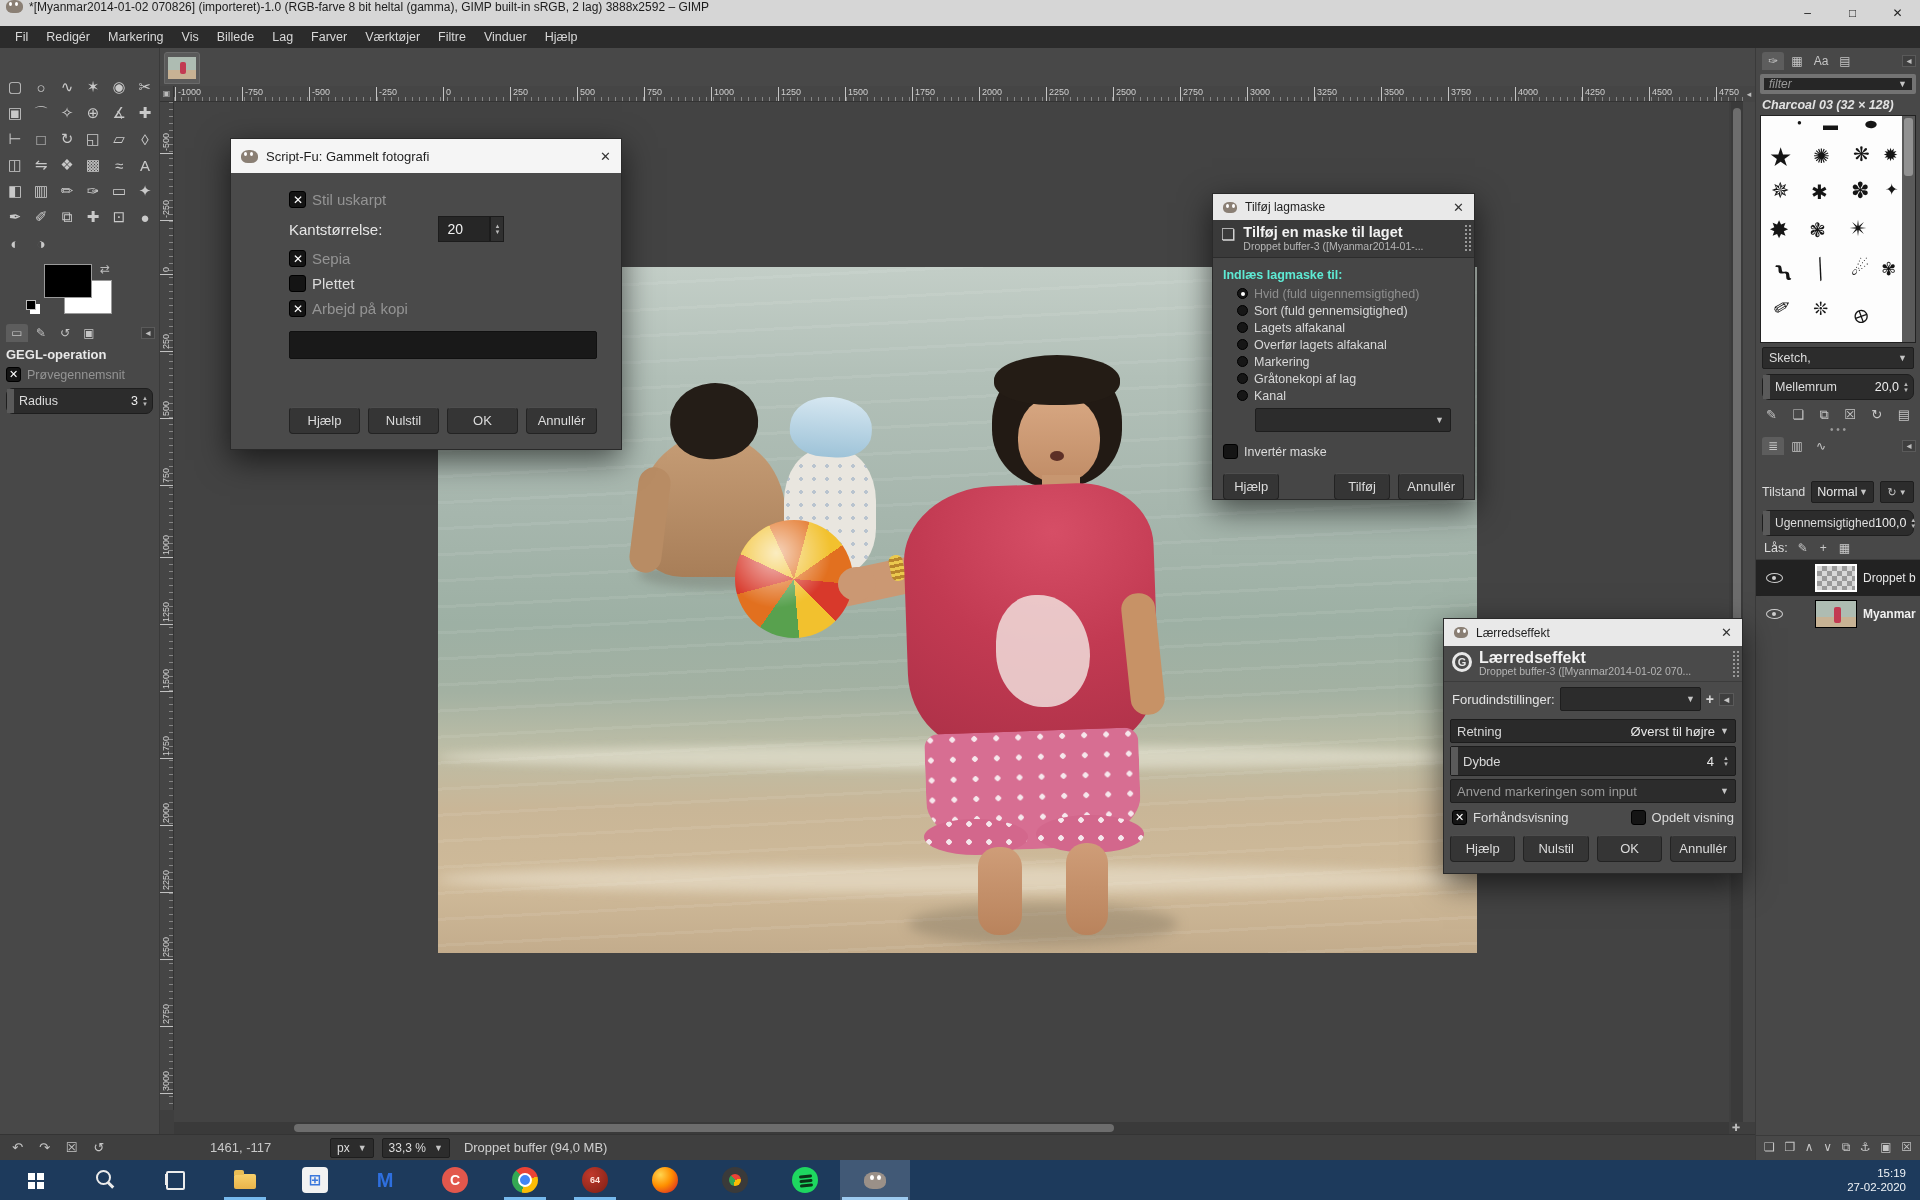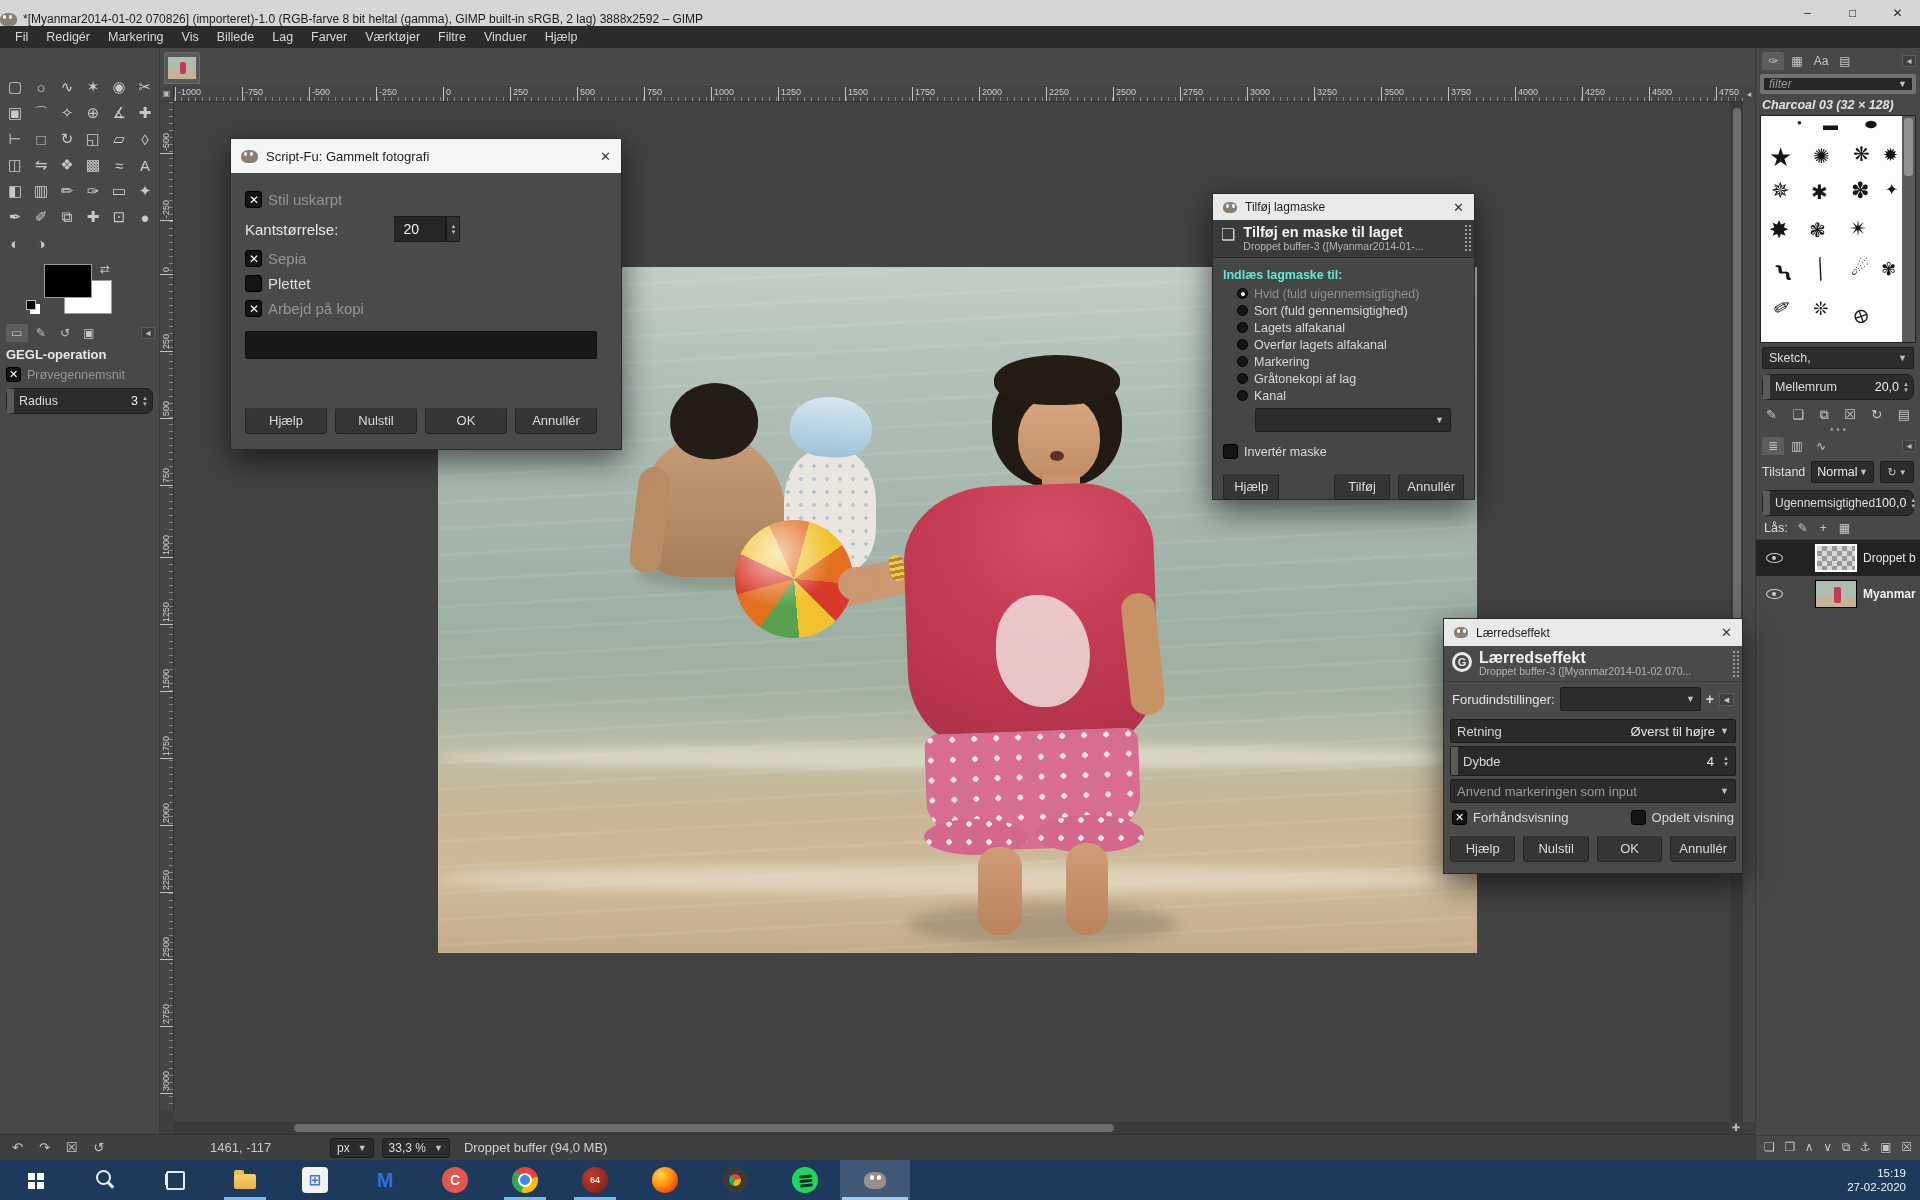--- a/index.html
+++ b/index.html
@@ -2,21 +2,21 @@
 <html><head>
 <meta charset="utf-8">
 <style>
   * { margin:0; padding:0; box-sizing:border-box; }
   html,body { width:1920px; height:1200px; overflow:hidden;
     font-family:"Liberation Sans","DejaVu Sans",sans-serif; }
   .screen { position:relative; width:1920px; height:1200px; background:#484848; }
 
   
   .titlebar { position:absolute; left:0; top:0; width:1920px; height:26px;
-    background:#d6d6d6; display:flex; align-items:flex-end; 
+    background:#d6d6d6; display:flex; align-items:flex-start; padding-left:6px;
     font-size:12px; color:#1c1c1c; }
   .titlebar .title { margin-left:6px; white-space:nowrap; }
   .wilber { width:17px; height:13px; background:#8a7f74; border-radius:45% 45% 40% 40%;
     position:relative; flex:0 0 auto; }
   .wilber::after { content:""; position:absolute; left:3px; top:2px; width:3px; height:4px;
     background:#fff; border-radius:50%; box-shadow:6px 0 #fff; }
   .win-controls { margin-left:auto; display:flex; height:100%; }
   .win-btn { width:45px; height:100%; display:flex; align-items:center; justify-content:center;
     font-size:12px; color:#222; }
   .menubar { position:absolute; left:0; top:26px; width:1920px; height:22px;
@@ -184,21 +184,21 @@
     border:1px solid #222; overflow:hidden; }
   .bmark { position:absolute; color:#151515; }
   .bg-scroll { position:absolute; right:0; top:0; width:13px; height:100%; background:#5a5a5a; }
   .bg-scroll .thumb { position:absolute; left:2px; top:2px; width:9px; height:58px; background:#929292;
     border-radius:3px; }
   .sel-row { margin:2px 6px; height:22px; background:#2c2c2c; border:1px solid #1e1e1e;
     border-radius:2px; display:flex; align-items:center; padding:0 6px; color:#ddd; font-size:12.5px; }
   .iconrow { display:flex; justify-content:space-between; padding:4px 10px; }
   .iconrow .ic { color:#c5c5c5; font-size:13px; }
   .dots { text-align:center; color:#9a9a9a; font-size:10px; line-height:6px; }
-  .mode-row { display:flex; align-items:center; gap:6px; padding:4px 6px; }
+  .mode-row { display:flex; align-items:center; gap:6px; padding:4px 6px;margin-top:20px; }
   .mode-row .m-lbl { color:#ddd; font-size:12.5px; }
   .mode-sel { flex:1; height:22px; background:#2c2c2c; border:1px solid #1e1e1e; border-radius:2px;
     display:flex; align-items:center; padding:0 5px; color:#e8e8e8; font-size:12.5px; }
   .mode-aux { width:34px; height:22px; background:#2c2c2c; border:1px solid #1e1e1e; border-radius:2px;
     display:flex; align-items:center; justify-content:center; gap:2px; color:#c5c5c5; font-size:11px; }
   .lock-row { display:flex; align-items:center; gap:10px; padding:2px 8px 4px 8px; color:#ddd;
     font-size:12.5px; }
   .lock-row .ic { color:#c9c9c9; font-size:12px; }
   .layerlist { border-top:1px solid #3a3a3a; }
   .layer-row { display:flex; align-items:center; height:36px; gap:6px; padding:0 4px; }
@@ -292,21 +292,21 @@
   .dlg-titlebar.small { height:26px; background:#e9e9e9; }
   .dlg-titlebar .t-text { color:#1e1e1e; font-size:13px; }
   .dlg-titlebar.small .t-text { font-size:12px; }
   .dlg-close { margin-left:auto; color:#333; font-size:13px; }
   .btn { background:#353535; border:1px solid #232323; border-top-color:#4e4e4e; border-radius:4px;
     color:#dcdcdc; font-size:13px; text-align:center; padding:5px 8px; }
   .btnrow { display:flex; gap:8px; }
   .btnrow .btn { flex:1; }
   
   #dlg-scriptfu { left:230px; top:138px; width:392px; height:312px; }
-  #dlg-scriptfu .body { padding:14px 24px 12px 14px; }
+  #dlg-scriptfu .body { padding:14px 24px 12px 14px;margin-left:44px; }
   #dlg-scriptfu .chk-row { padding:4px 0; }
   #dlg-scriptfu .chk-row .lbl { font-size:15px; }
   #dlg-scriptfu .cb { width:17px; height:17px; }
   #dlg-scriptfu .cb.on::after { font-size:12px; left:3px; top:1px; }
   .sf-num { display:flex; align-items:center; padding:4px 0; }
   .sf-num .lbl { color:#e6e6e6; font-size:15px; }
   .sf-spin { margin-left:56px; display:flex; align-items:center; }
   .sf-spin .val { width:52px; height:26px; background:#262626; border:1px solid #1c1c1c;
     color:#f0f0f0; font-size:14px; display:flex; align-items:center; padding:0 8px; }
   .sf-spin .spin { height:26px; justify-content:center; background:#303030;

